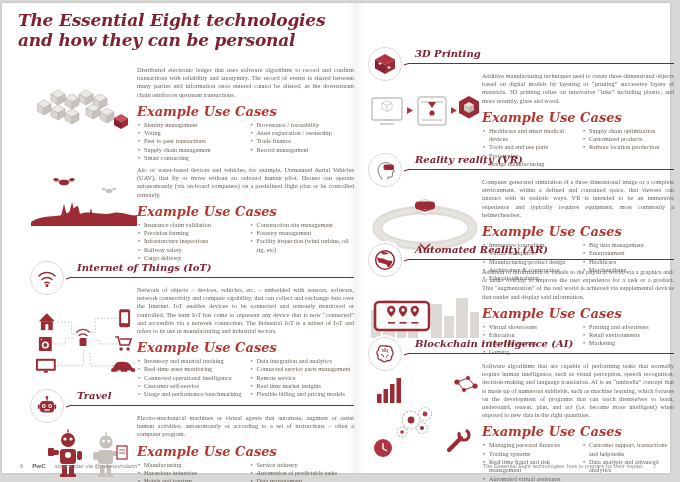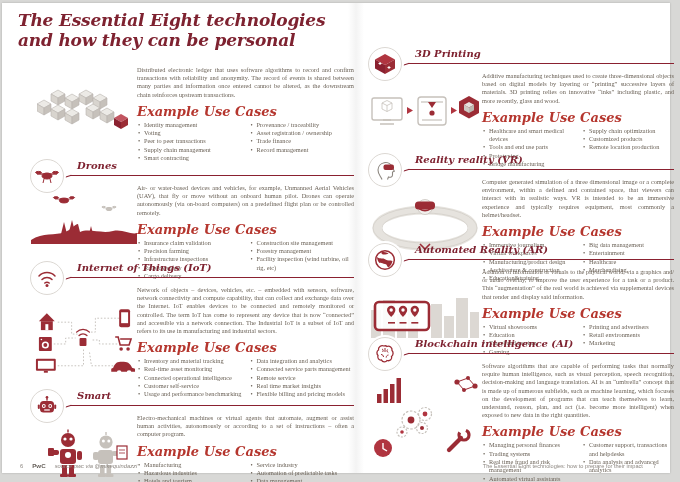--- a/index.html
+++ b/index.html
@@ -89,37 +89,20 @@
               <li>Asset registration / ownership</li>
               <li>Trade finance</li>
               <li>Record management</li>
             </ul>
         </div>
       </div>
     </div>
   </div>
 
   <div class="section col-l" style="left:28px; top:156px; width:324px;">
-    <div class="sec-head">
-      <div class="icon-circle">
-        <svg width="24" height="18" viewBox="0 0 24 18">
-          <g fill="#9b2c35" stroke="#9b2c35">
-              <line x1="2" y1="7" x2="22" y2="7" stroke-width="1.4"></line>
-              <ellipse cx="12" cy="9" rx="5" ry="3"></ellipse>
-              <ellipse cx="3.5" cy="5.5" rx="3" ry="1.1"></ellipse>
-              <ellipse cx="20.5" cy="5.5" rx="3" ry="1.1"></ellipse>
-              <line x1="9" y1="12" x2="8" y2="16" stroke-width="1"></line>
-              <line x1="15" y1="12" x2="16" y2="16" stroke-width="1"></line>
-            </g>
-        </svg>
-      </div>
-      <div class="connector"></div>
-      <div class="rule"></div>
-      <div class="sec-title">Drones</div>
-    </div>
     <div class="sec-body">
       <div class="illus">
         <svg class="m-t6" width="106" height="62" viewBox="0 0 106 62">
           <g fill="#9b2c35" stroke="#9b2c35">
               <line x1="24" y1="9" x2="42" y2="9" stroke-width="0.9"></line>
               <ellipse cx="33" cy="10.5" rx="4.6" ry="2.4"></ellipse>
               <ellipse cx="25" cy="7.6" rx="2.6" ry="0.9"></ellipse>
               <ellipse cx="41" cy="7.6" rx="2.6" ry="0.9"></ellipse>
             </g>
           <g fill="#c6c1bb" stroke="#c6c1bb">
@@ -245,21 +228,21 @@
             </g>
           <circle cx="7.8" cy="11" r="1.9" fill="#fff"></circle>
             <circle cx="14.2" cy="11" r="1.9" fill="#fff"></circle>
             <circle cx="7.8" cy="11" r="0.9" fill="#9b2c35"></circle>
             <circle cx="14.2" cy="11" r="0.9" fill="#9b2c35"></circle>
             <rect x="8.2" y="14.4" width="5.6" height="1.2" fill="#fff"></rect>
         </svg>
       </div>
       <div class="connector"></div>
       <div class="rule"></div>
-      <div class="sec-title">Smart</div>
+      <div class="sec-title">Travel</div>
     </div>
     <div class="sec-body">
       <div class="illus">
         <svg class="m-t14" width="100" height="60" viewBox="0 0 100 60">
           <g fill="#9b2c35">
               <circle cx="34" cy="12" r="7"></circle>
               <circle cx="31" cy="11" r="1.6" fill="#fff"></circle>
               <circle cx="37" cy="11" r="1.6" fill="#fff"></circle>
               <rect x="33.3" y="1.5" width="1.4" height="3"></rect>
               <rect x="26" y="21" width="16" height="15" rx="3"></rect>

